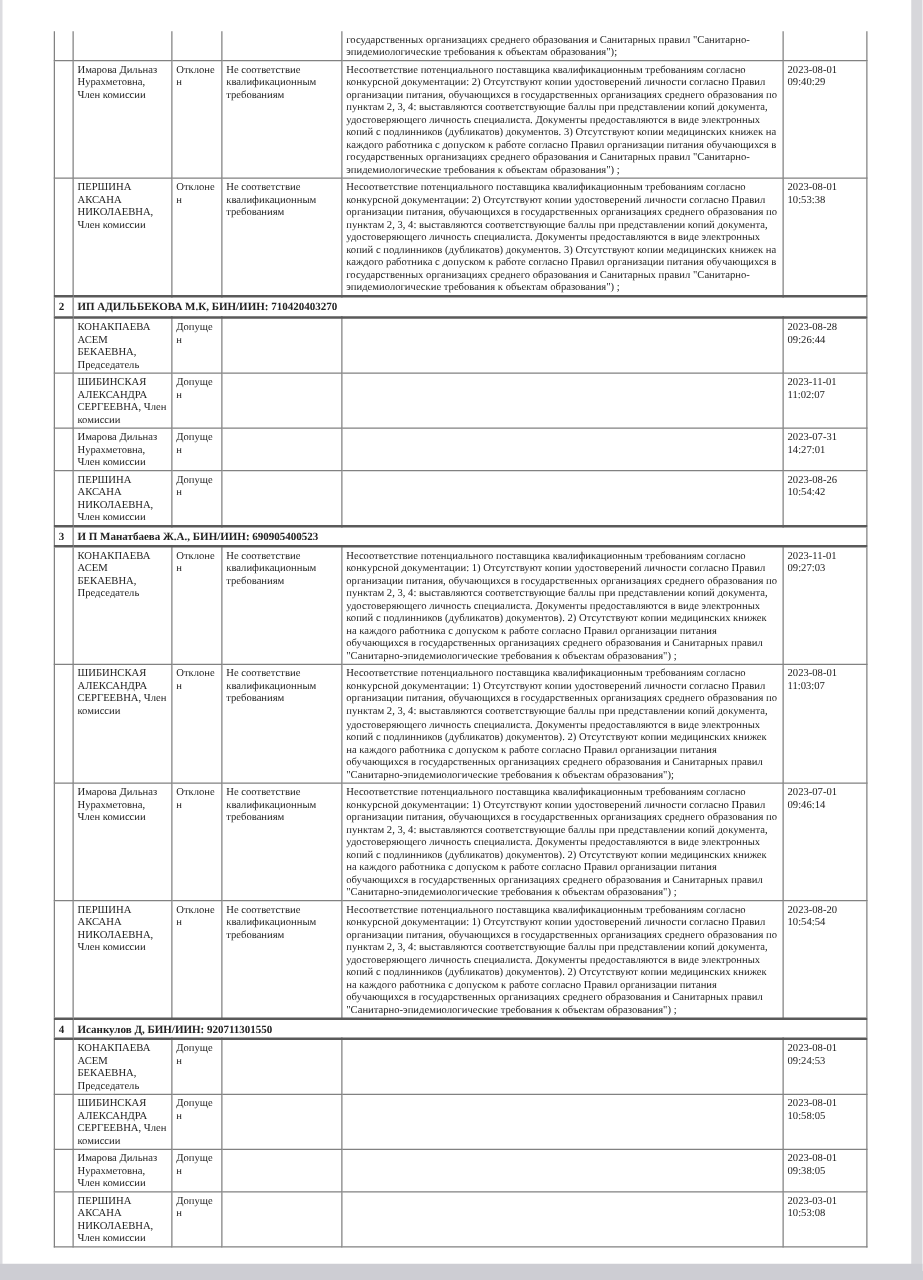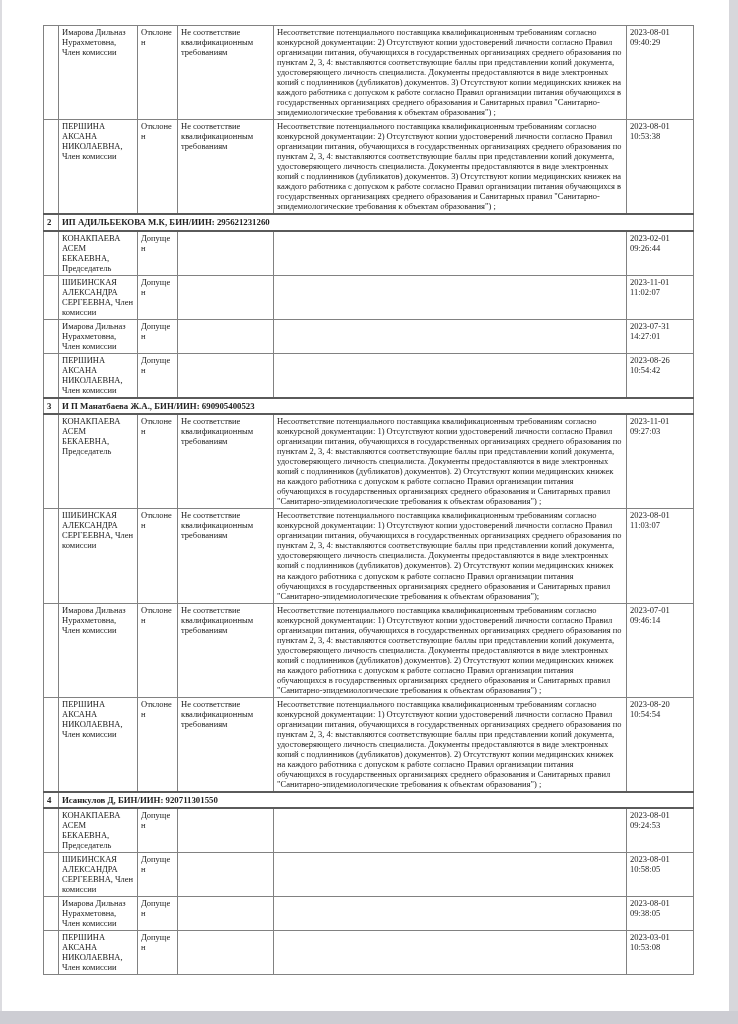--- a/index.html
+++ b/index.html
@@ -66,49 +66,57 @@
     <colgroup>
       <col class="col-num">
         <col class="col-name">
         <col class="col-dec">
       <col class="col-rsn">
         <col class="col-txt">
         <col class="col-date">
     </colgroup>
 
     <tbody>
+        <tr class="row-continuation">
+      <td></td>
+      <td></td>
+      <td></td>
+      <td></td>
+      <td>государственных организациях среднего образования и Санитарных правил "Санитарно-эпидемиологические требования к объектам образования");</td>
+      <td></td>
+    </tr>
 
     <tr>
       <td></td>
       <td>Имарова Дильназ Нурахметовна, Член комиссии</td>
       <td>Отклонен</td>
       <td>Не соответствие квалификационным требованиям</td>
       <td>Несоответствие потенциального поставщика квалификационным требованиям согласно конкурсной документации: 2) Отсутствуют копии удостоверений личности согласно Правил организации питания, обучающихся в государственных организациях среднего образования по пунктам 2, 3, 4: выставляются соответствующие баллы при представлении копий документа, удостоверяющего личность специалиста. Документы предоставляются в виде электронных копий с подлинников (дубликатов) документов. 3) Отсутствуют копии медицинских книжек на каждого работника с допуском к работе согласно Правил организации питания обучающихся в государственных организациях среднего образования и Санитарных правил "Санитарно-эпидемиологические требования к объектам образования") ;</td>
       <td>2023-08-01 09:40:29</td>
     </tr>
     <tr>
       <td></td>
       <td>ПЕРШИНА АКСАНА НИКОЛАЕВНА, Член комиссии</td>
       <td>Отклонен</td>
       <td>Не соответствие квалификационным требованиям</td>
       <td>Несоответствие потенциального поставщика квалификационным требованиям согласно конкурсной документации: 2) Отсутствуют копии удостоверений личности согласно Правил организации питания, обучающихся в государственных организациях среднего образования по пунктам 2, 3, 4: выставляются соответствующие баллы при представлении копий документа, удостоверяющего личность специалиста. Документы предоставляются в виде электронных копий с подлинников (дубликатов) документов. 3) Отсутствуют копии медицинских книжек на каждого работника с допуском к работе согласно Правил организации питания обучающихся в государственных организациях среднего образования и Санитарных правил "Санитарно-эпидемиологические требования к объектам образования") ;</td>
       <td>2023-08-01 10:53:38</td>
     </tr>
 
     <tr class="row-section-header">
       <td>2</td>
-      <td colspan="5">ИП АДИЛЬБЕКОВА М.К, БИН/ИИН: 295621231260</td>
+      <td colspan="5">ИП АДИЛЬБЕКОВА М.К, БИН/ИИН: 710420403270</td>
     </tr>
     <tr>
       <td></td>
       <td>КОНАКПАЕВА АСЕМ БЕКАЕВНА, Председатель</td>
       <td>Допущен</td>
       <td></td>
       <td></td>
-      <td>2023-02-01 09:26:44</td>
+      <td>2023-08-28 09:26:44</td>
     </tr>
     <tr>
       <td></td>
       <td>ШИБИНСКАЯ АЛЕКСАНДРА СЕРГЕЕВНА, Член комиссии</td>
       <td>Допущен</td>
       <td></td>
       <td></td>
       <td>2023-11-01 11:02:07</td>
     </tr>
     <tr>

